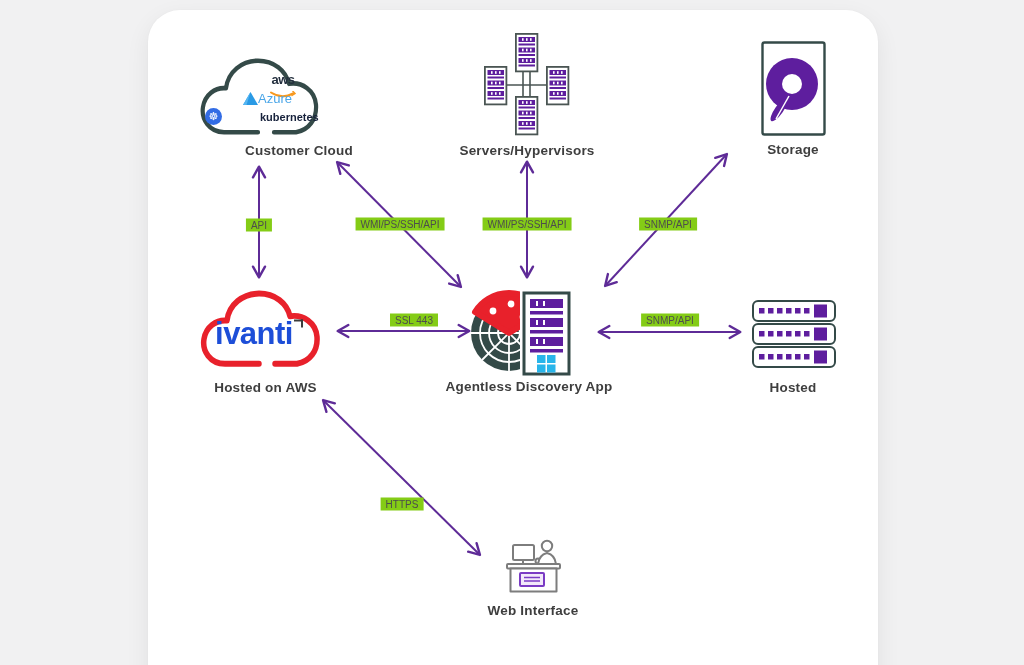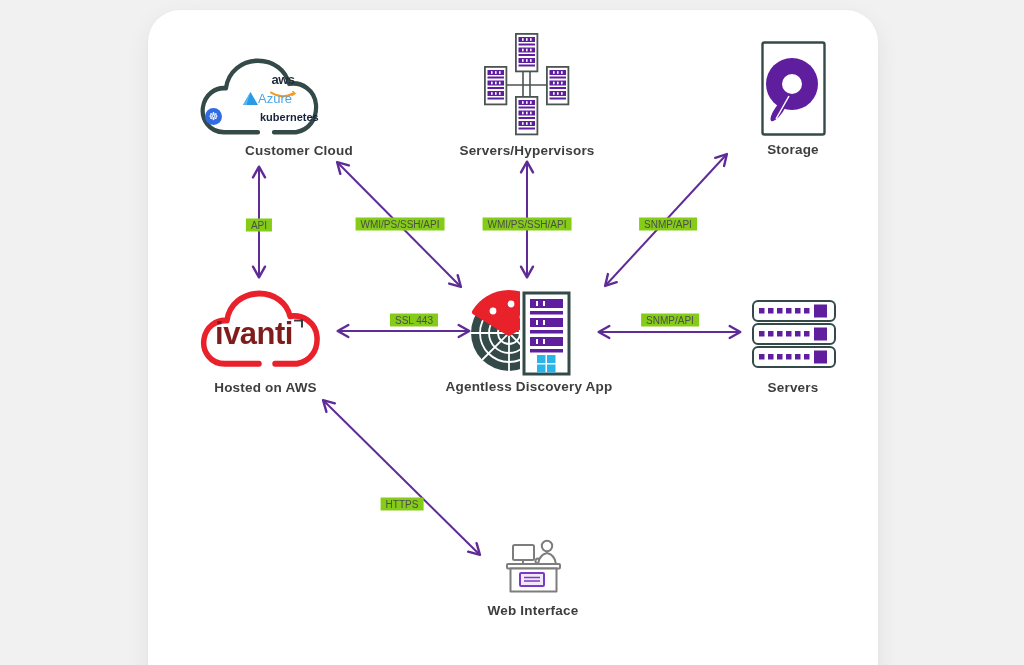--- a/index.html
+++ b/index.html
@@ -23,21 +23,21 @@
   .logo-aws{position:absolute;left:270px;top:74px;text-align:center;}
   .logo-aws .aws-word{font-size:13px;font-weight:700;color:#232f3e;letter-spacing:-.5px;line-height:11px;}
   .logo-azure{position:absolute;left:243px;top:91px;display:flex;align-items:center;}
   .logo-azure .azure-word{font-size:13px;color:#4aa6e8;}
   .logo-k8s{position:absolute;left:205px;top:108px;display:flex;align-items:center;gap:5px;}
   .k8s-wheel{width:17px;height:17px;border-radius:50%;background:#326ce5;color:#fff;
     font-size:11px;line-height:17px;text-align:center;}
   .logo-k8s .k8s-word{font-size:11px;font-weight:700;color:#17223c;margin-left:33px;}
   .logo-ivanti{position:absolute;left:259px;top:333px;transform:translate(-50%,-50%);
     display:flex;align-items:flex-start;}
-  .ivanti-word{font-size:31px;font-weight:700;color:#7f1d1d;letter-spacing:-.5px;line-height:31px;}
+  .ivanti-word{font-size:31px;font-weight:700;color:#1d4ed8;letter-spacing:-.5px;line-height:31px;}
   .ivanti-flag{width:7px;height:6px;border-top:2.5px solid #3c3c3c;border-right:2.5px solid #3c3c3c;
     margin-top:2px;margin-left:1px;}
 </style>
 </head>
 <body>
 
 <div class="card"></div>
 
 <svg class="layer" width="1024" height="665" viewBox="0 0 1024 665">
   <defs>
@@ -214,21 +214,21 @@
 <div class="logo-ivanti">
   <span class="ivanti-word">ivanti</span>
   <span class="ivanti-flag"></span>
 </div>
 
 <div class="lbl node-label" style="left:261px;top:150px;margin-left:38px;">Customer Cloud</div>
 <div class="lbl node-label" style="left:527px;top:150px;">Servers/Hypervisors</div>
 <div class="lbl node-label" style="left:793px;top:149px;">Storage</div>
 <div class="lbl node-label" style="left:261px;top:387px;padding-left:9px;">Hosted on AWS</div>
 <div class="lbl node-label" style="left:529px;top:386px;text-align:center;">Agentless Discovery App</div>
-<div class="lbl node-label" style="left:793px;top:387px;">Servers</div>
+<div class="lbl node-label" style="left:793px;top:387px;">Hosted</div>
 <div class="lbl node-label" style="left:533px;top:610px;">Web Interface</div>
 
 <div class="lbl edge-label" style="left:259px;top:225px;">API</div>
 <div class="lbl edge-label" style="left:400px;top:224px;">WMI/PS/SSH/API</div>
 <div class="lbl edge-label" style="left:527px;top:224px;">WMI/PS/SSH/API</div>
 <div class="lbl edge-label" style="left:668px;top:224px;">SNMP/API</div>
 <div class="lbl edge-label" style="left:414px;top:320px;">SSL 443</div>
 <div class="lbl edge-label" style="left:670px;top:320px;">SNMP/API</div>
 <div class="lbl edge-label" style="left:402px;top:504px;">HTTPS</div>
 

